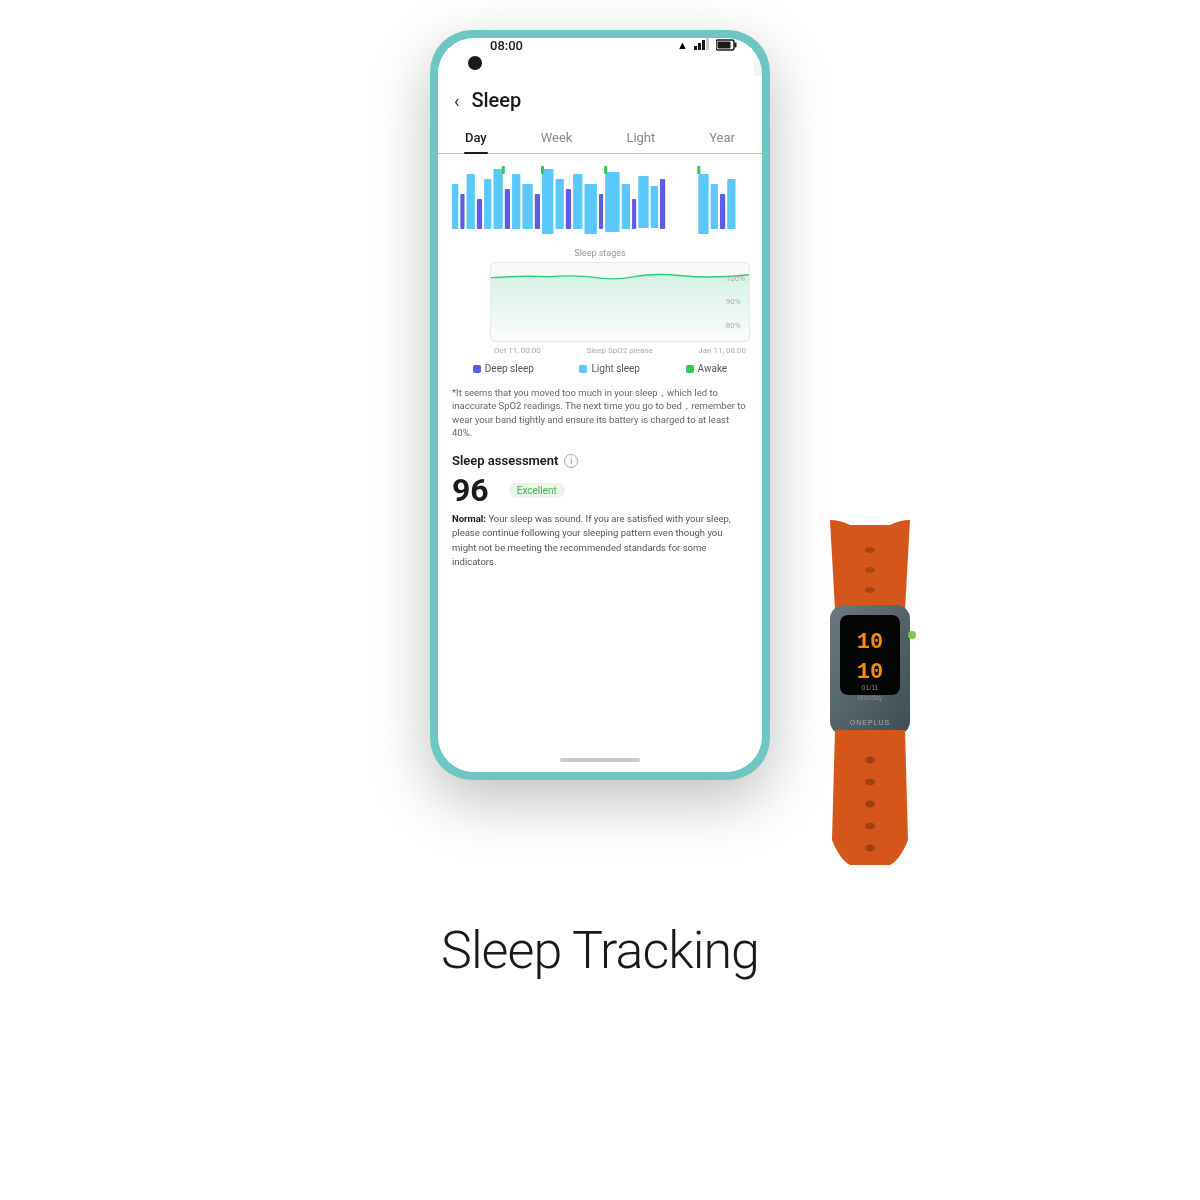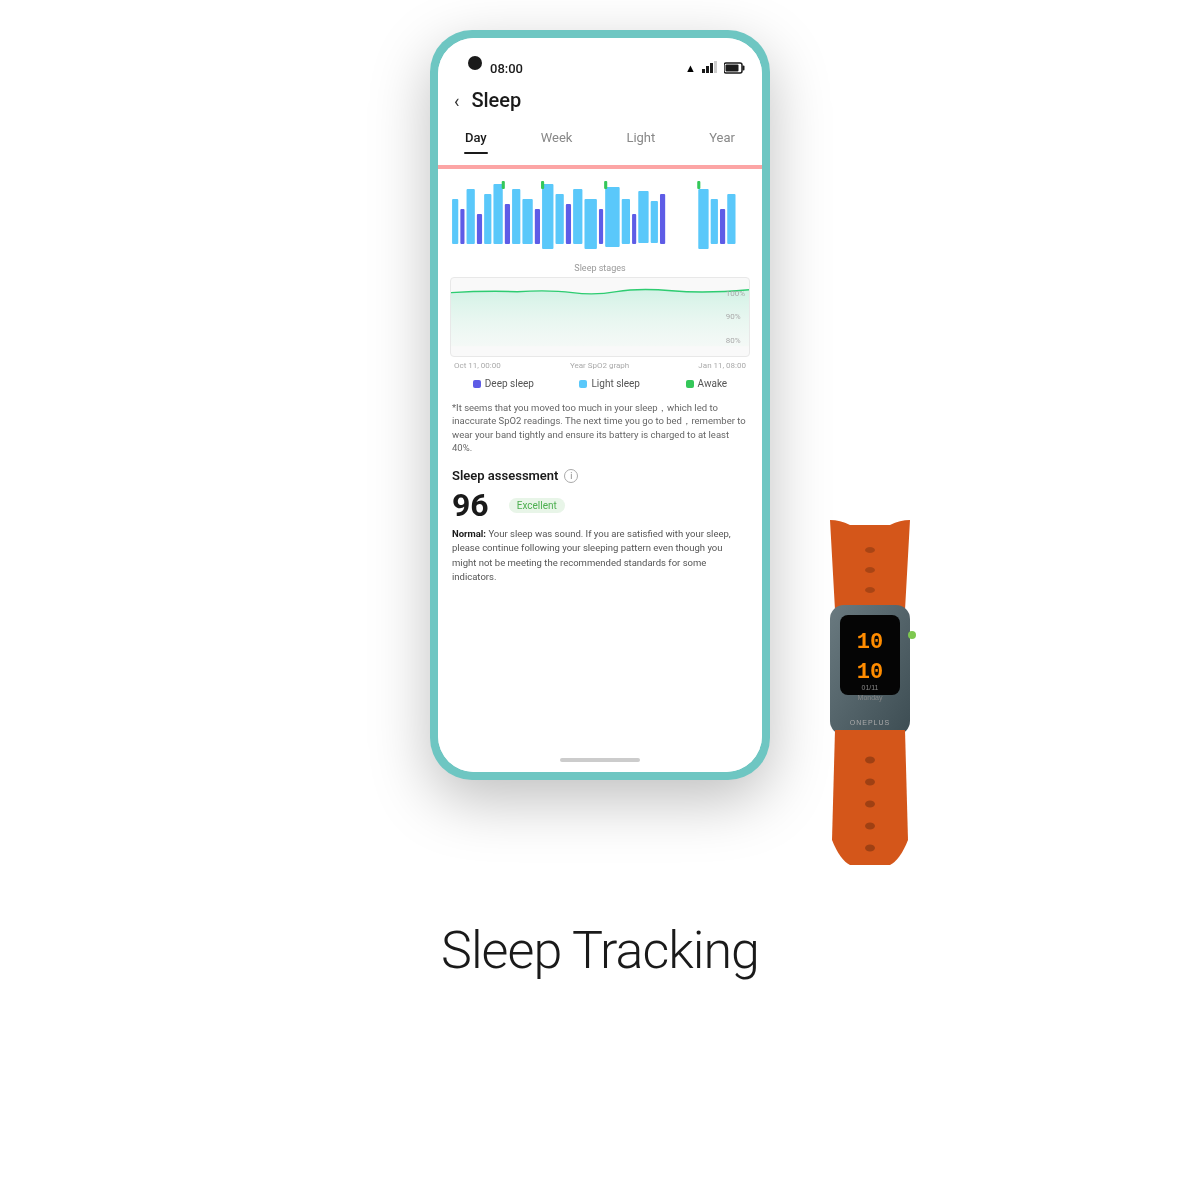--- a/index.html
+++ b/index.html
@@ -64,24 +64,24 @@
       background: #1a1a1a;
       border-radius: 50%;
       z-index: 10;
     }
 
     
     .status-bar {
       position: absolute;
       top: 0;
       left: 0;
-      right: 0;
+      right: 8px;
       height: 38px;
       display: flex;
-      align-items: flex-end;
+      align-items: flex-start;
       justify-content: space-between;
       padding: 0 16px 0 52px;
       background: #ffffff;
       z-index: 5;
     }
 
     .status-time {
       font-size: 13px;
       font-weight: 500;
       color: #1a1a1a;
@@ -122,23 +122,23 @@
     .app-title {
       font-size: 20px;
       font-weight: 500;
       color: #1a1a1a;
     }
 
     
     .tabs-row {
       display: flex;
       justify-content: space-around;
-      padding: 4px 16px 12px 16px;
-      background: #ffffff;
-      border-bottom: 4px solid #fca5a5;
+      padding: 4px 16px 0 16px;
+      background: #ffffff;
+      border-bottom: 1px solid #fca5a5;
       gap: 32px;
     }
 
     .tab-item {
       padding: 6px 10px 8px 10px;
       font-size: 13px;
       color: #888;
       cursor: pointer;
       position: relative;
     }
@@ -450,21 +450,21 @@
 
                 <rect x="50" y="2" width="3" height="8" fill="#34c759" rx="1"></rect>
                 <rect x="88" y="2" width="3" height="8" fill="#34c759" rx="1"></rect>
                 <rect x="149" y="2" width="3" height="8" fill="#34c759" rx="1"></rect>
                 <rect x="239" y="2" width="3" height="8" fill="#34c759" rx="1"></rect>
               </svg>
             </div>
 
             <div class="chart-label">Sleep stages</div>
 
-            <div style="position:relative;">
+            <div style="position:relative;margin-left:40px;">
               <div class="spo2-chart">
                 <svg class="spo2-svg" viewBox="0 0 270 80" preserveAspectRatio="none">
                   <defs>
                     <linearGradient id="spo2grad" x1="0" y1="0" x2="0" y2="1">
                       <stop offset="0%" stop-color="#c8f0e0" stop-opacity="0.8"></stop>
                       <stop offset="100%" stop-color="#e8f8f0" stop-opacity="0.3"></stop>
                     </linearGradient>
                   </defs>
 
                   <path d="M0,15 Q30,13 60,14 Q90,12 110,15 Q130,18 150,14 Q170,10 200,13 Q230,16 270,12 L270,70 L0,70 Z" fill="url(#spo2grad)"></path>
@@ -473,21 +473,21 @@
                 </svg>
                 
                 <div class="spo2-right-labels">
                   <span class="spo2-pct">100%</span>
                   <span class="spo2-pct">90%</span>
                   <span class="spo2-pct">80%</span>
                 </div>
               </div>
               <div class="spo2-labels">
                 <span class="spo2-label-text">Oct 11, 00:00</span>
-                <span class="spo2-label-text">Year SpO2 graph</span>
+                <span class="spo2-label-text">Sleep SpO2 please</span>
                 <span class="spo2-label-text">Jan 11, 08:00</span>
               </div>
             </div>
 
           </div>
 
           <div class="legend-row">
             <div class="legend-item">
               <div class="legend-dot" style="background:#5e5ce6;"></div>
               <span>Deep sleep</span>

